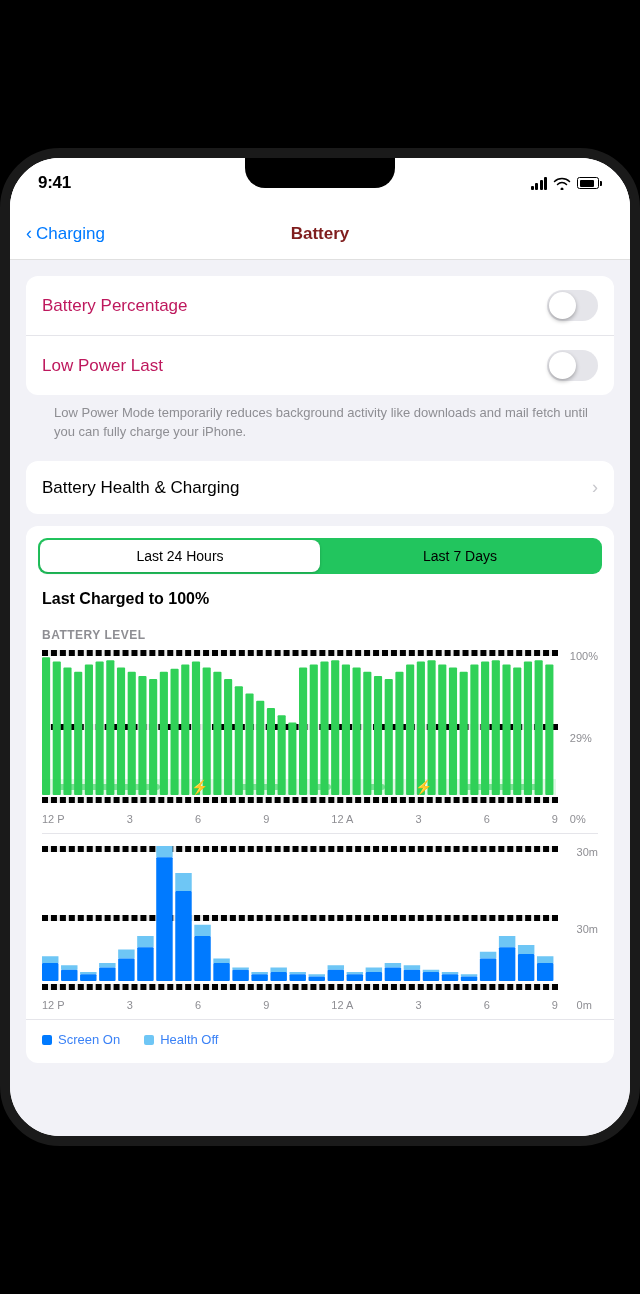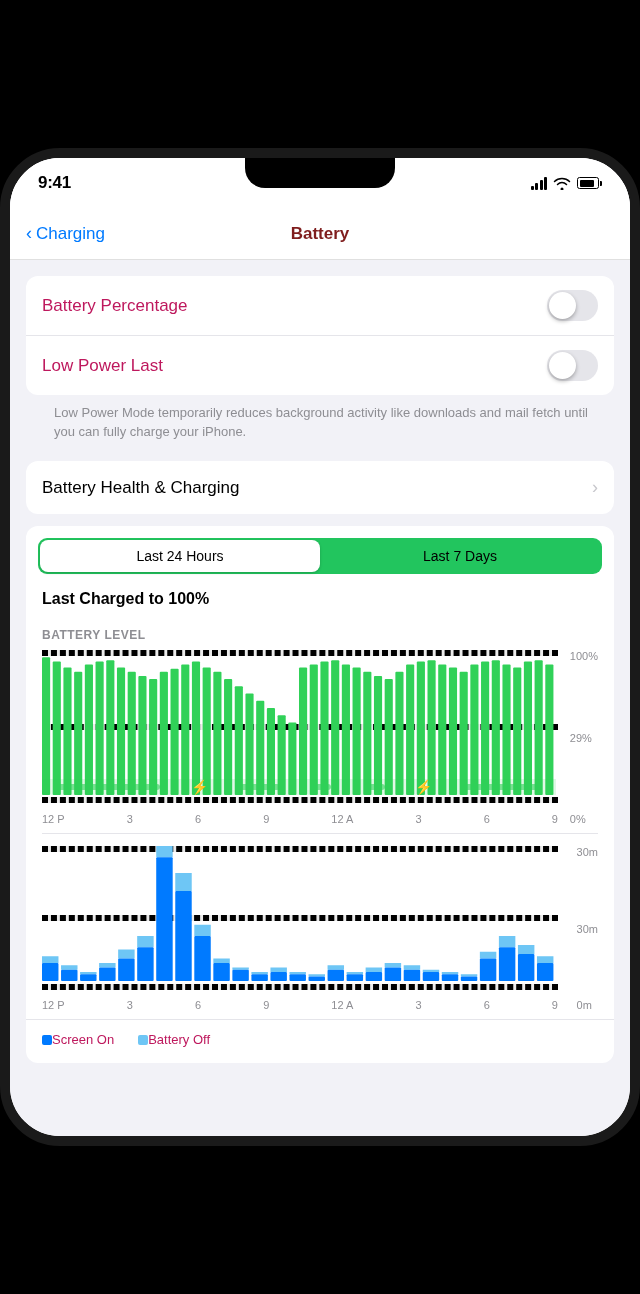--- a/index.html
+++ b/index.html
@@ -272,22 +272,23 @@
       right: 40px;
       display: flex;
       justify-content: space-between;
       font-size: 11px;
       color: #8e8e93;
     }
 
     .legend-item {
       display: flex;
       align-items: center;
+      gap: 6px;
       font-size: 13px;
-      color: #be185d;
+      color: #3b82f6;
     }
 
     .legend-dot {
       width: 10px;
       height: 10px;
       border-radius: 2px;
     }
 
     
     .signal-bars {
@@ -604,21 +605,21 @@
         </div>
 
 
         <div style="display:flex; padding:12px 16px 16px; gap:24px; border-top:1px solid #e5e5ea;">
           <div class="legend-item">
             <div class="legend-dot" style="background:#007aff;"></div>
             <span>Screen On</span>
           </div>
           <div class="legend-item">
             <div class="legend-dot" style="background:#6ec6f5;"></div>
-            <span>Battery Off</span>
+            <span>Health Off</span>
           </div>
         </div>
 
       </div>
 
     </div>
   </div>
 </div>
 
 </body></html>

